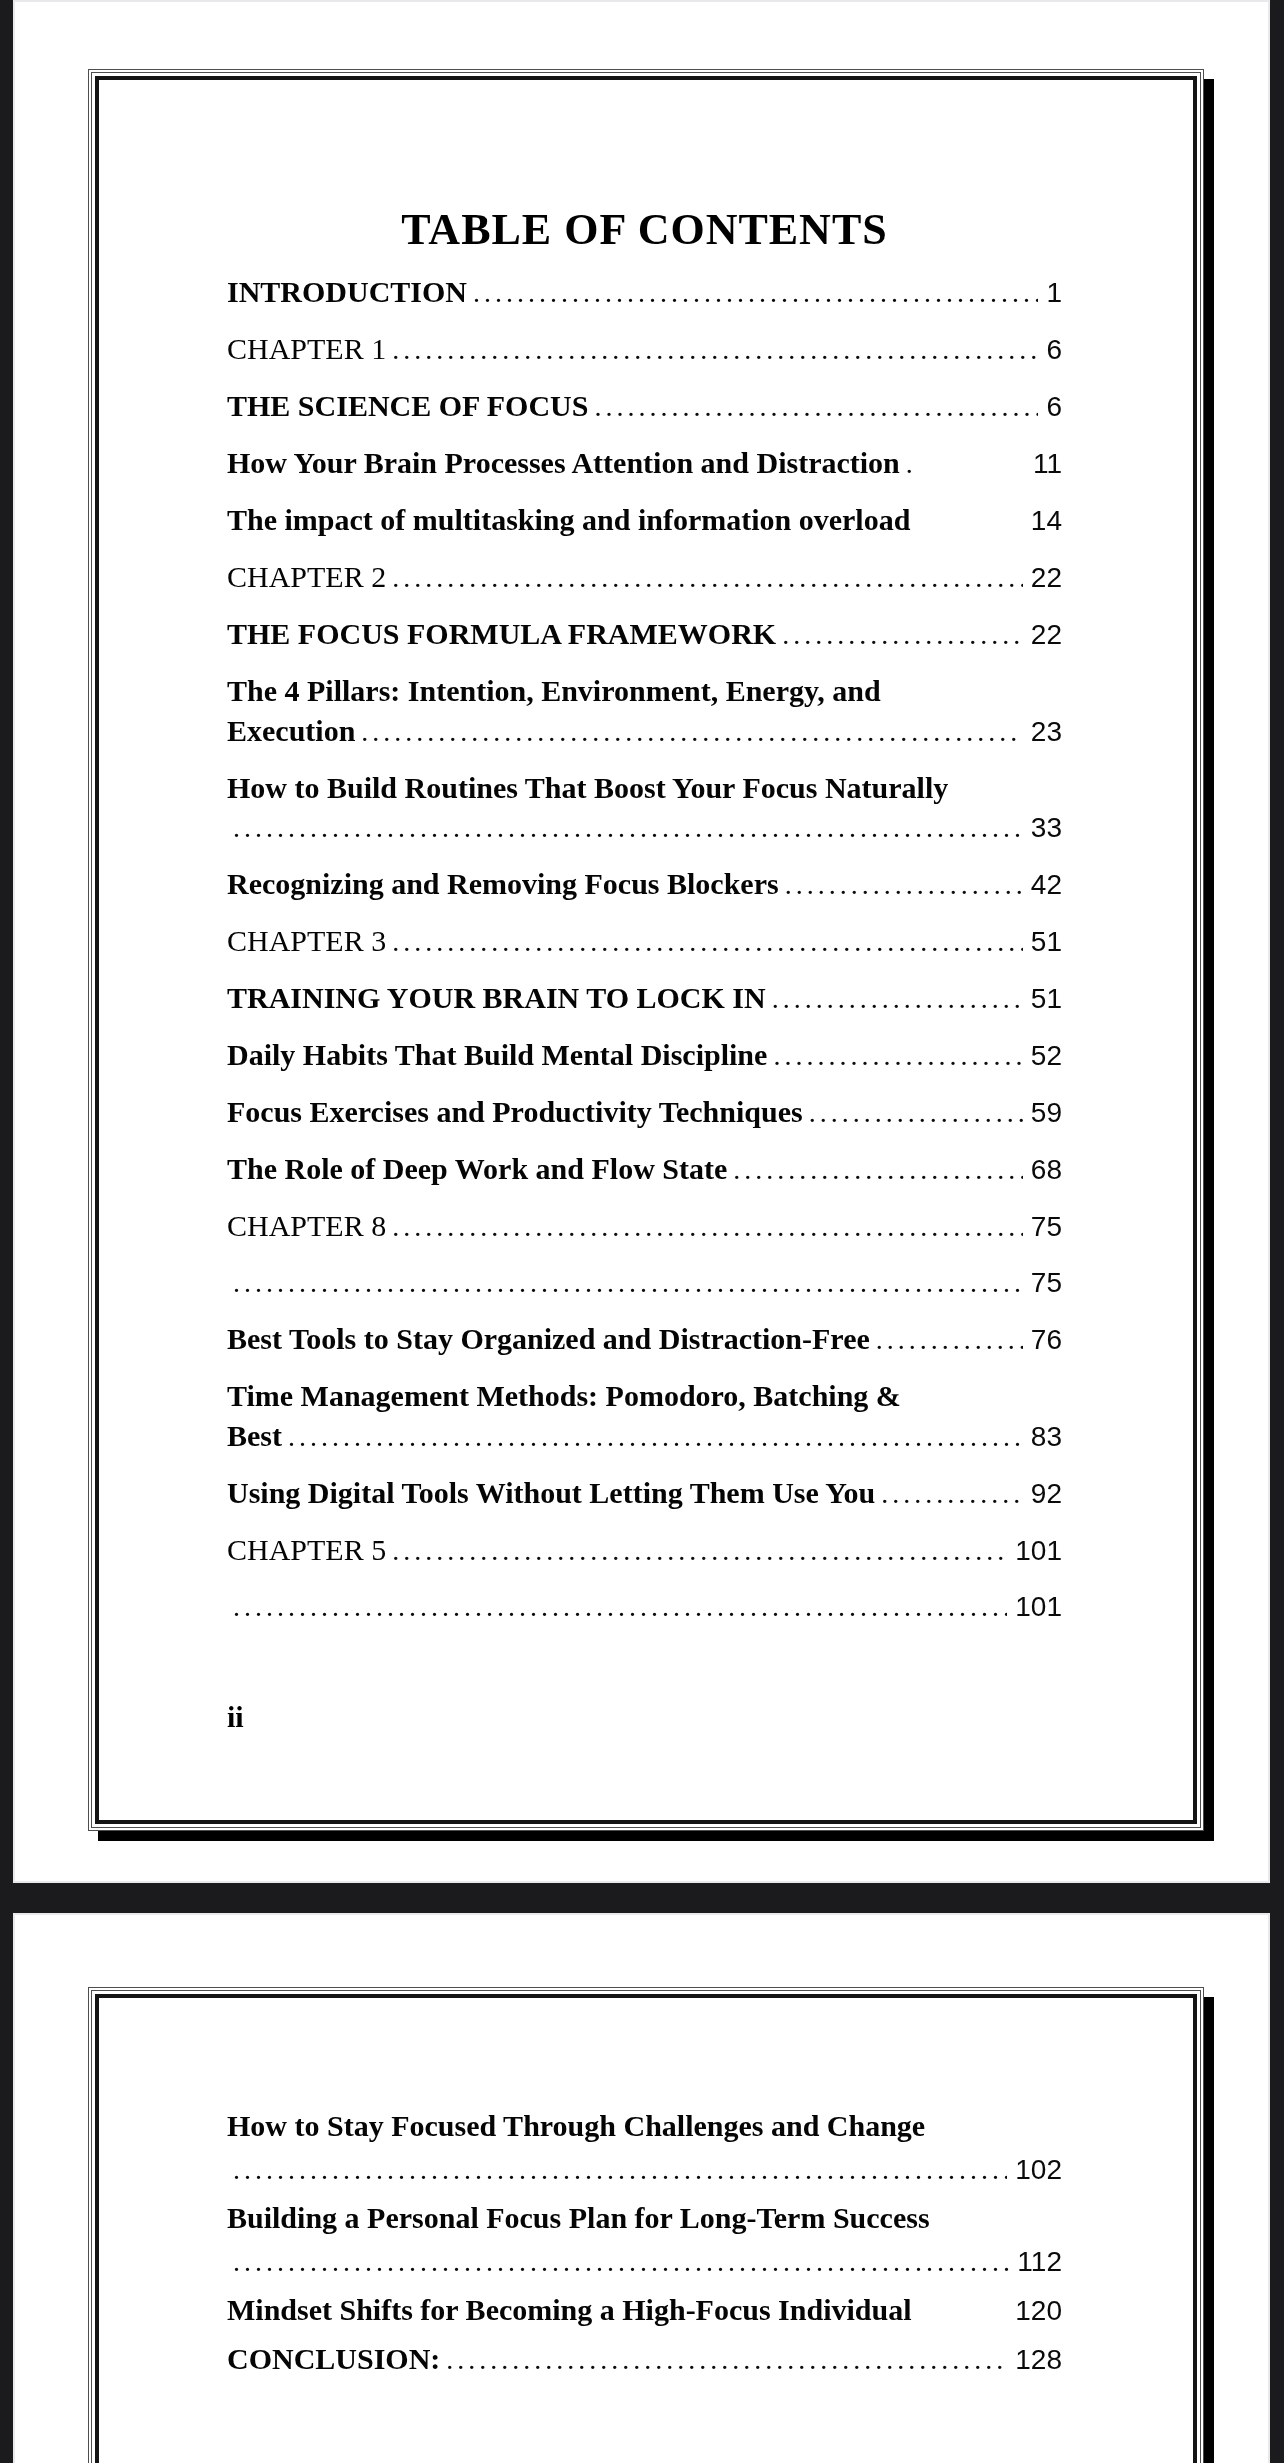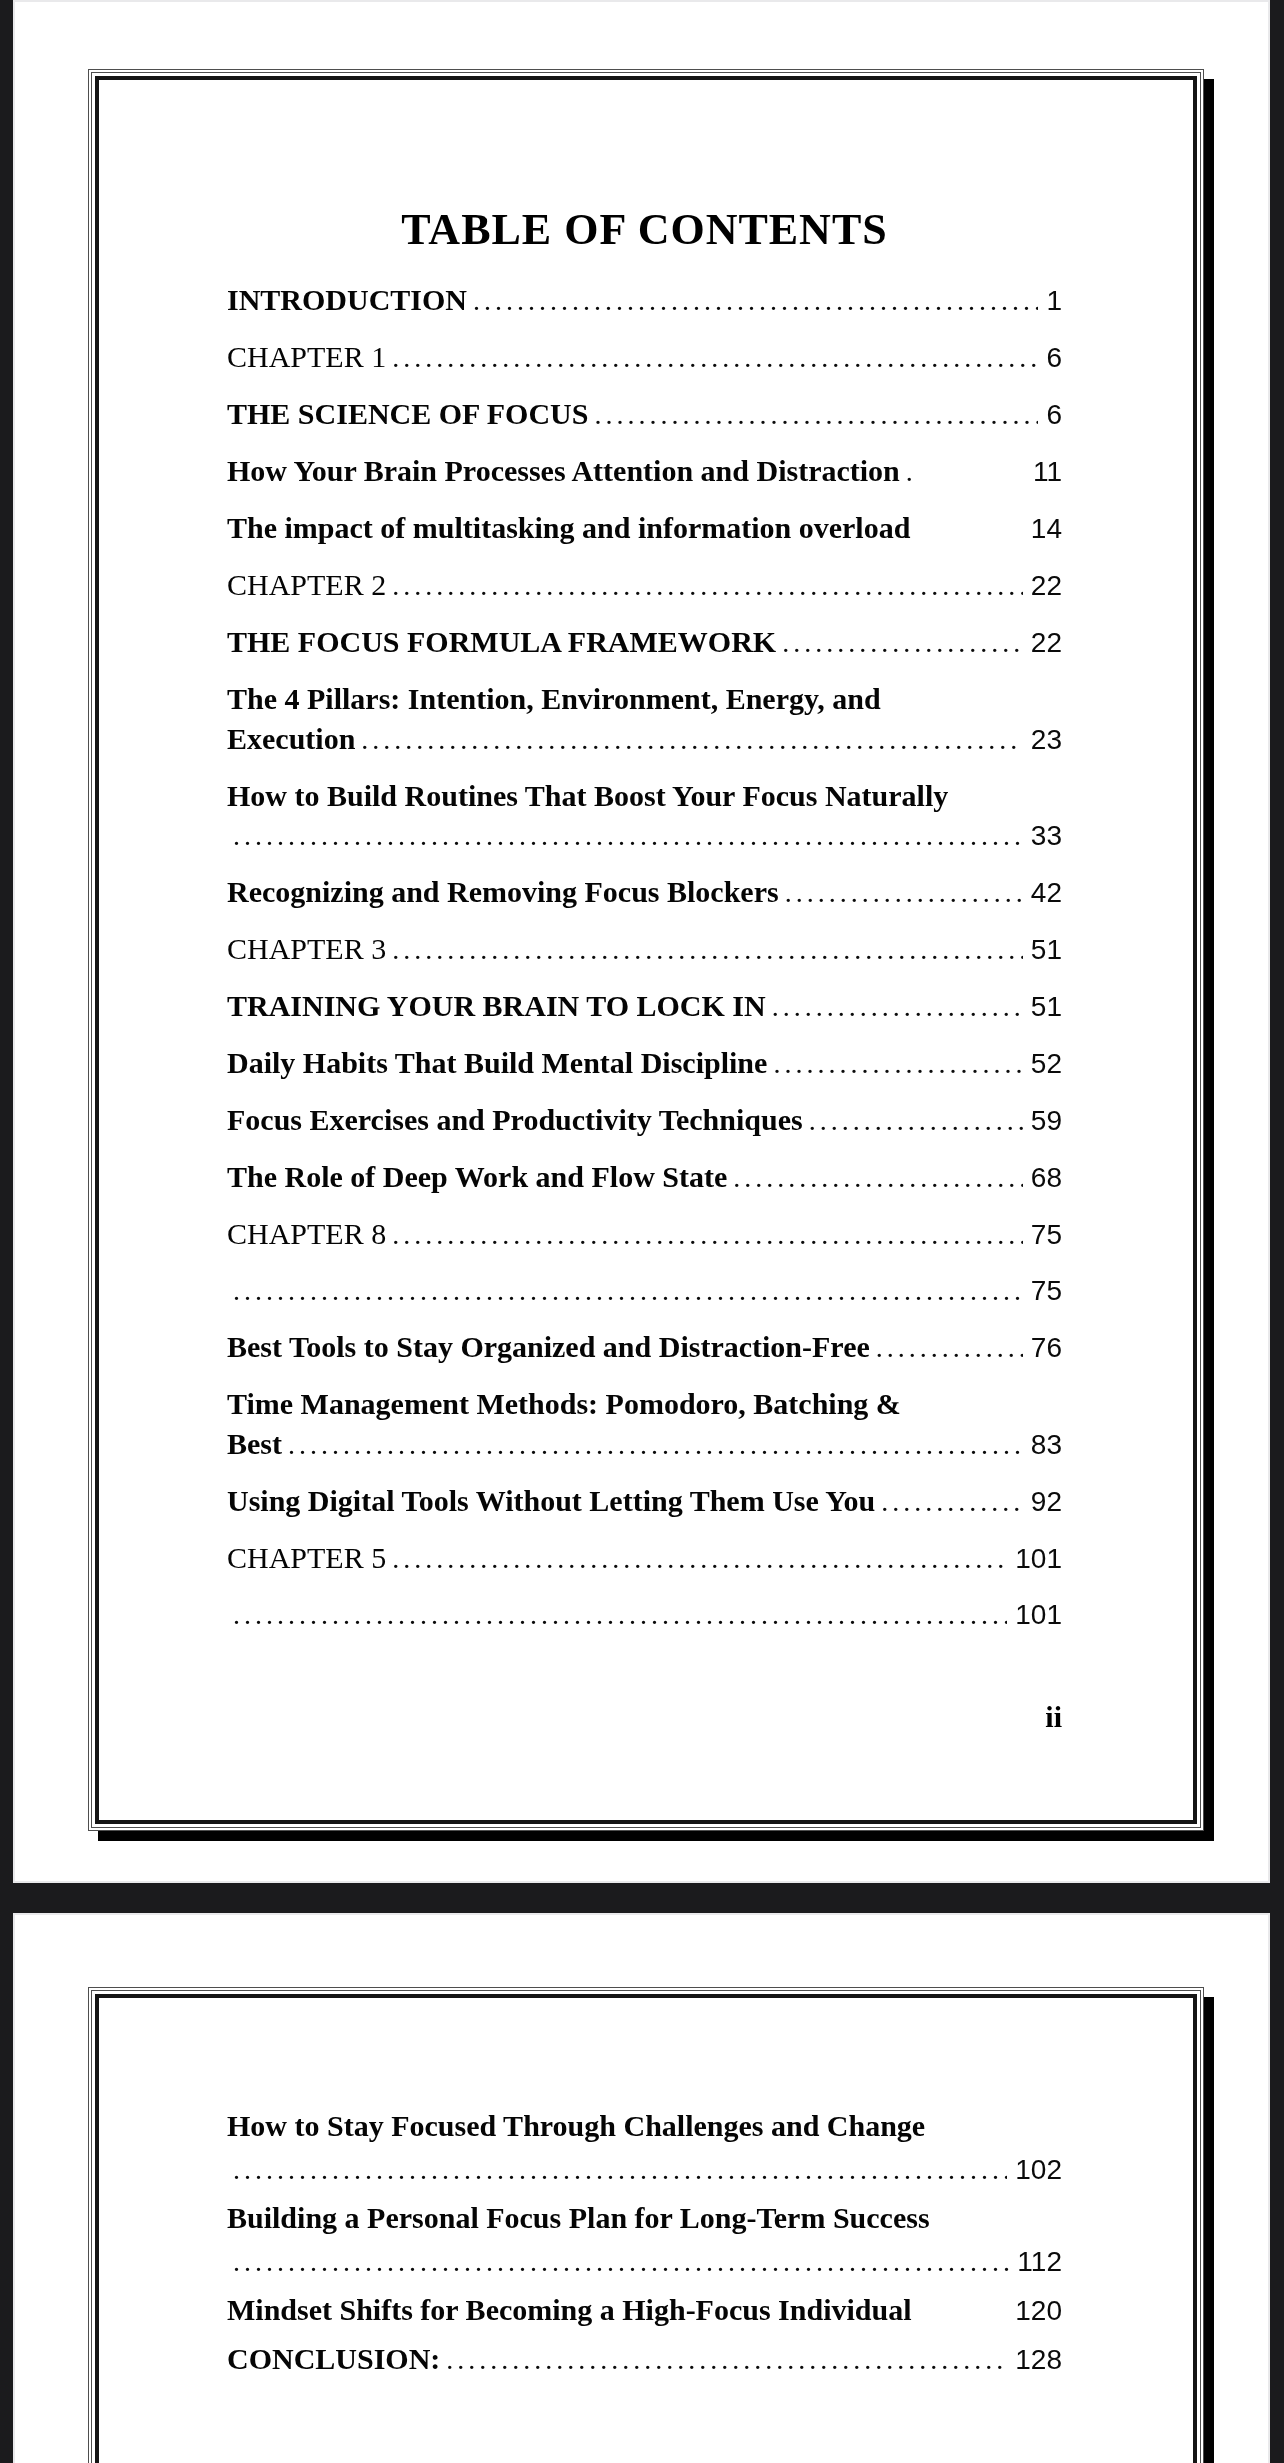--- a/index.html
+++ b/index.html
@@ -16,32 +16,32 @@
   .frame-c{border:4px solid #141414;width:100%;height:100%;box-sizing:border-box;}
   .frame1{left:73px;top:67px;width:1116px;height:1762px;}
   .frame2{left:73px;top:72px;width:1116px;height:900px;}
   .title{position:absolute;left:212px;top:206px;width:835px;text-align:center;
          font-weight:bold;font-size:44px;line-height:44px;color:#000;letter-spacing:1px;}
   .toc{position:absolute;left:212px;width:835px;}
   #toc1{top:275px;}
   #toc2{top:196px;}
   .row{display:flex;align-items:baseline;line-height:30px;font-size:30px;color:#050505;
        margin-top:26px;font-weight:bold;}
-  .toc .row:first-child{margin-top:8px;}
+  .toc .row:first-child{margin-top:0;}
   .row.regular{font-weight:normal;}
   .row.cont{margin-top:10px;}
   #toc2 .row{margin-top:18px;}
   #toc2 .row.cont{margin-top:14px;}
   #toc2 .row:first-child{margin-top:0;}
   .lbl{white-space:pre;flex:0 1 auto;min-width:0;}
   .ldr{flex:1 1 0;overflow:hidden;white-space:nowrap;font-weight:normal;
        font-size:28px;letter-spacing:4px;margin-left:6px;color:#0a0a0a;}
   .num{font-family:"Liberation Sans","DejaVu Sans",sans-serif;font-size:28px;
        font-weight:normal;margin-left:8px;white-space:nowrap;color:#0a0a0a;}
-  .folio{position:absolute;left:212px;top:1700px;width:835px;text-align:right;
+  .folio{position:absolute;left:212px;top:1700px;width:835px;text-align:left;
          font-weight:bold;font-size:30px;line-height:30px;color:#000;}
 </style>
 </head>
 <body>
 
 <div class="screen">
 
   <div class="page page1">
     <div class="frame frame1">
       <div class="frame-b">

